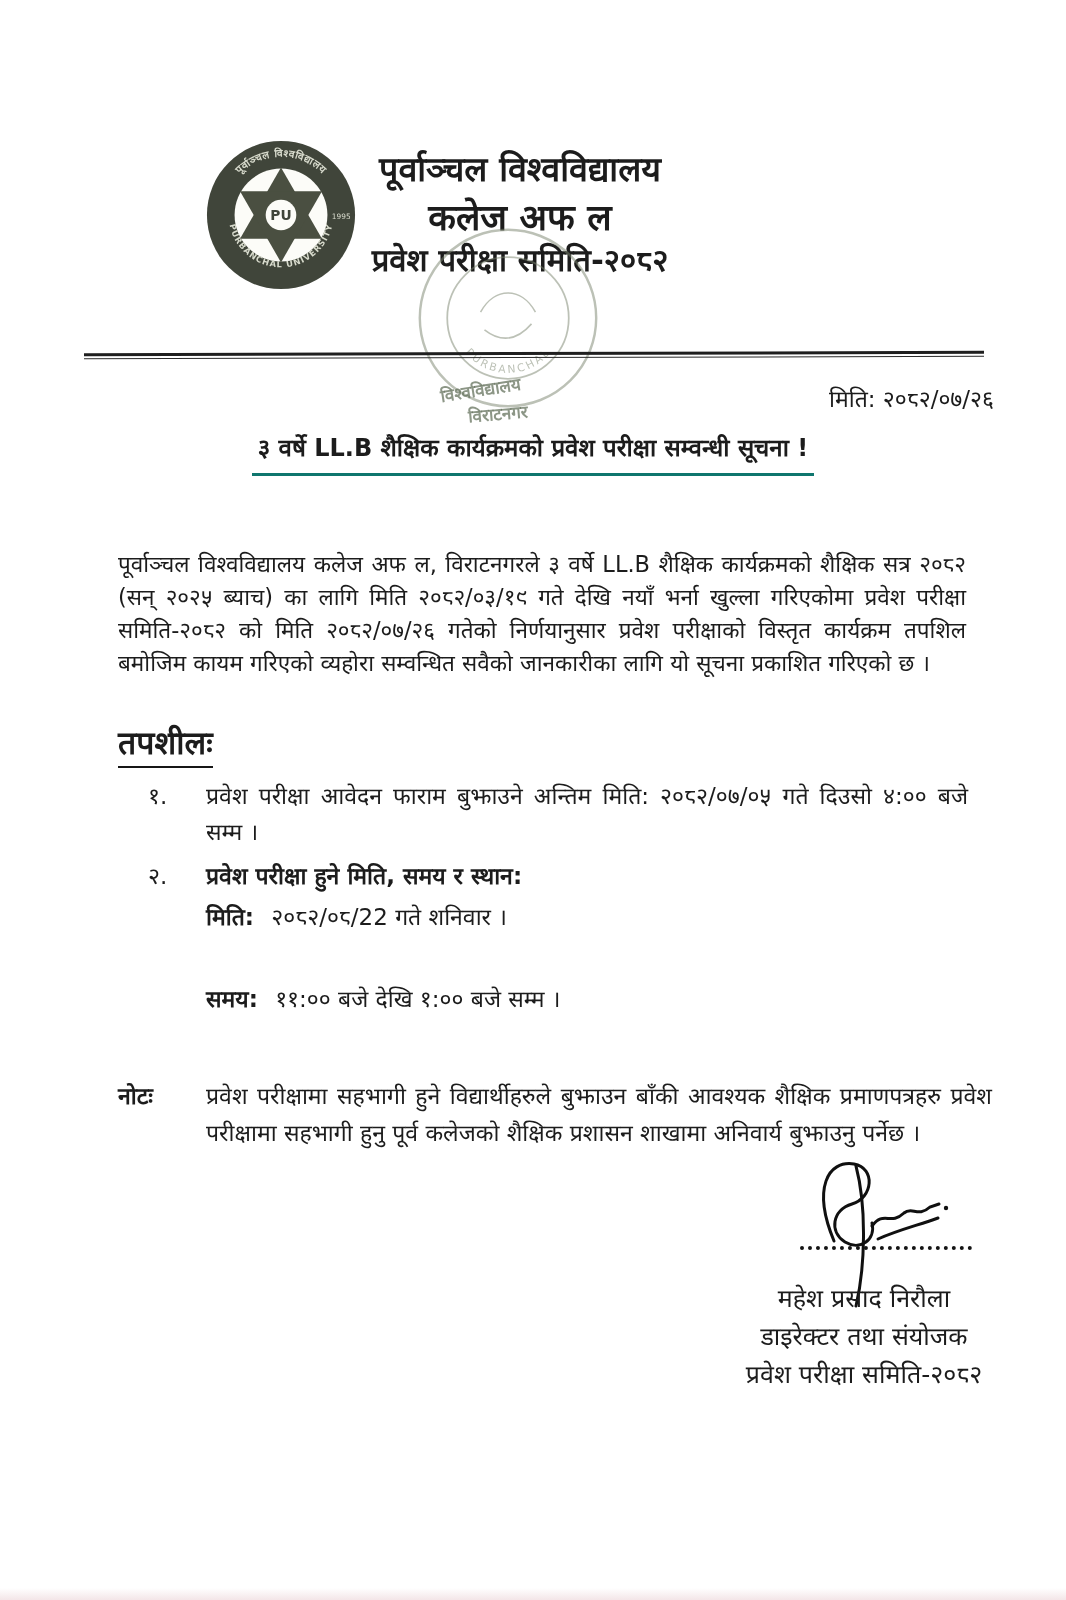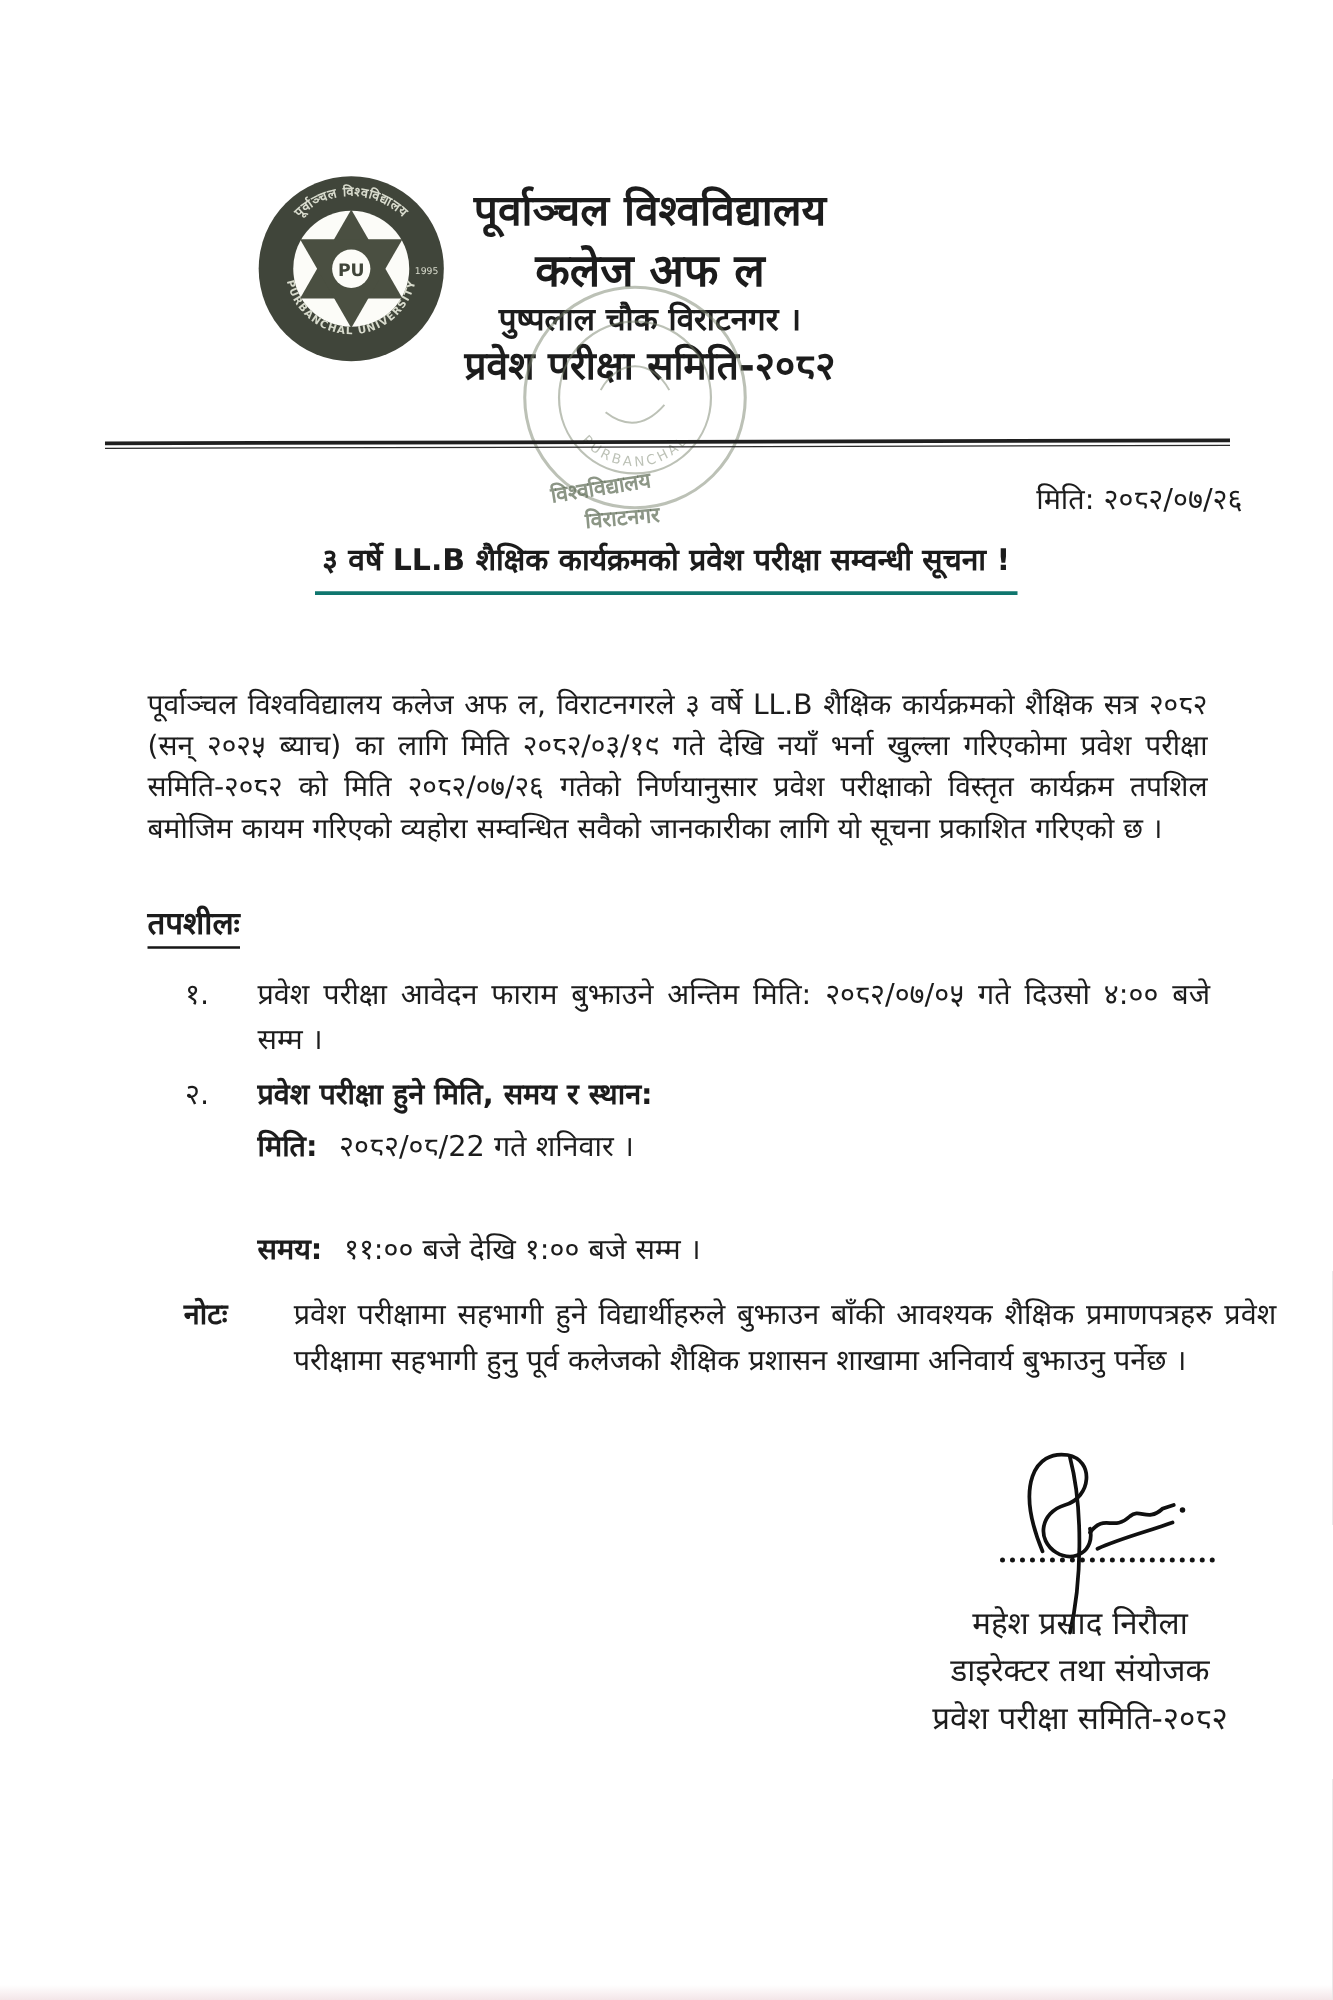--- a/index.html
+++ b/index.html
@@ -30,39 +30,39 @@
   .title{
     display:inline-block;font-size:24px;font-weight:bold;
     padding:0 6px 10px 6px;border-bottom:3px solid #0f766e;
   }
   
   .intro{
     position:absolute;left:118px;top:548px;width:848px;margin:0;
     font-size:22.5px;line-height:33px;text-align:justify;
   }
   .details-heading{
-    position:absolute;left:118px;top:720px;font-size:25px;font-weight:bold;
+    position:absolute;left:118px;top:720px;font-size:32px;font-weight:bold;
     padding-bottom:3px;border-bottom:2px solid #171717;
   }
   .list-item{
     position:absolute;left:118px;width:850px;box-sizing:border-box;
     padding-left:88px;font-size:23px;line-height:36px;text-align:justify;
   }
   .li1{top:778px;}
   .li2{top:858px;}
   .li2 .li-text{font-weight:bold;text-align:left;}
   .num{position:absolute;left:30px;top:0;}
   .sched{position:absolute;left:206px;font-size:23px;}
   .s1{top:900px;}
   .s2{top:982px;}
   .s3{top:994px;}
   .sched .lbl{font-weight:bold;margin-right:10px;}
   .note{
-    position:absolute;left:118px;top:1034px;width:874px;box-sizing:border-box;
-    padding-left:88px;font-size:23px;line-height:37px;text-align:justify;margin-left:29px;
+    position:absolute;left:118px;top:1078px;width:874px;box-sizing:border-box;
+    padding-left:88px;font-size:23px;line-height:37px;text-align:justify;
   }
   .note-label{position:absolute;left:0;top:0;font-weight:bold;}
   
   .signature{position:absolute;left:772px;top:1146px;width:212px;height:172px;}
   .dotline{position:absolute;left:800px;top:1246px;width:172px;height:0;border-top:4px dotted #141414;}
   .signer{position:absolute;left:702px;top:1280px;width:324px;text-align:center;font-size:25px;line-height:38px;}
   
   .scan-edge{position:absolute;left:0;right:0;bottom:0;height:12px;
     background:linear-gradient(to bottom,rgba(255,255,255,0),rgba(224,188,194,.38));}
 </style>
@@ -87,21 +87,20 @@
     <polygon points="80,32 121.5,104 38.5,104" fill="#4a4f41"></polygon>
     <polygon points="80,128 38.5,56 121.5,56" fill="#4a4f41"></polygon>
     <circle cx="80" cy="80" r="15.5" fill="#fcfcf8"></circle>
     <text x="80" y="85.5" text-anchor="middle" font-size="14" font-weight="bold" fill="#40453a">PU</text>
     <text x="141" y="84" text-anchor="middle" font-size="7.5" fill="#d8dbcd">1995</text>
   </svg>
 
   <div class="letterhead">
     <div class="lh-univ">पूर्वाञ्चल विश्वविद्यालय</div>
     <div class="lh-college">कलेज अफ ल</div>
-    <div class="lh-addr">पुष्पलाल चौक विराटनगर ।</div>
     <div class="lh-comm">प्रवेश परीक्षा समिति-२०८२</div>
   </div>
 
   <svg class="stamp" viewBox="0 0 200 200">
     <defs>
         <path id="stamp-arc" d="M 44,100 A 56,56 0 1 0 156,100"></path>
       </defs>
     <circle cx="100" cy="100" r="90" fill="none" stroke="#7b856f" stroke-width="2.5"></circle>
     <circle cx="100" cy="100" r="62" fill="none" stroke="#7b856f" stroke-width="1.8"></circle>
     <path d="M72,94 C86,68 114,68 128,94 M76,112 C94,126 110,122 124,106" fill="none" stroke="#7b856f" stroke-width="1.6"></path>

